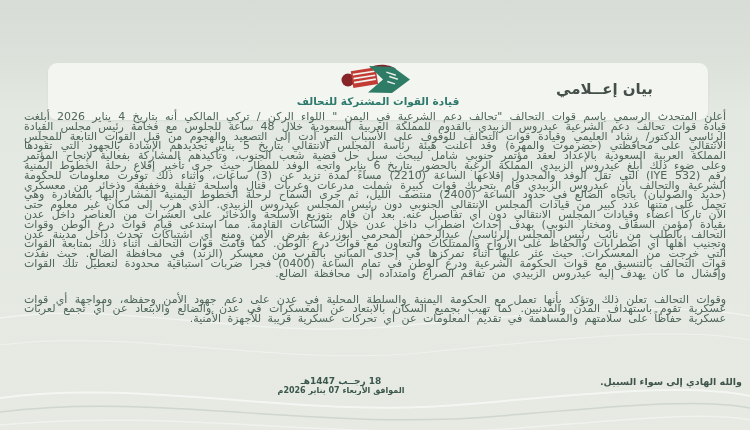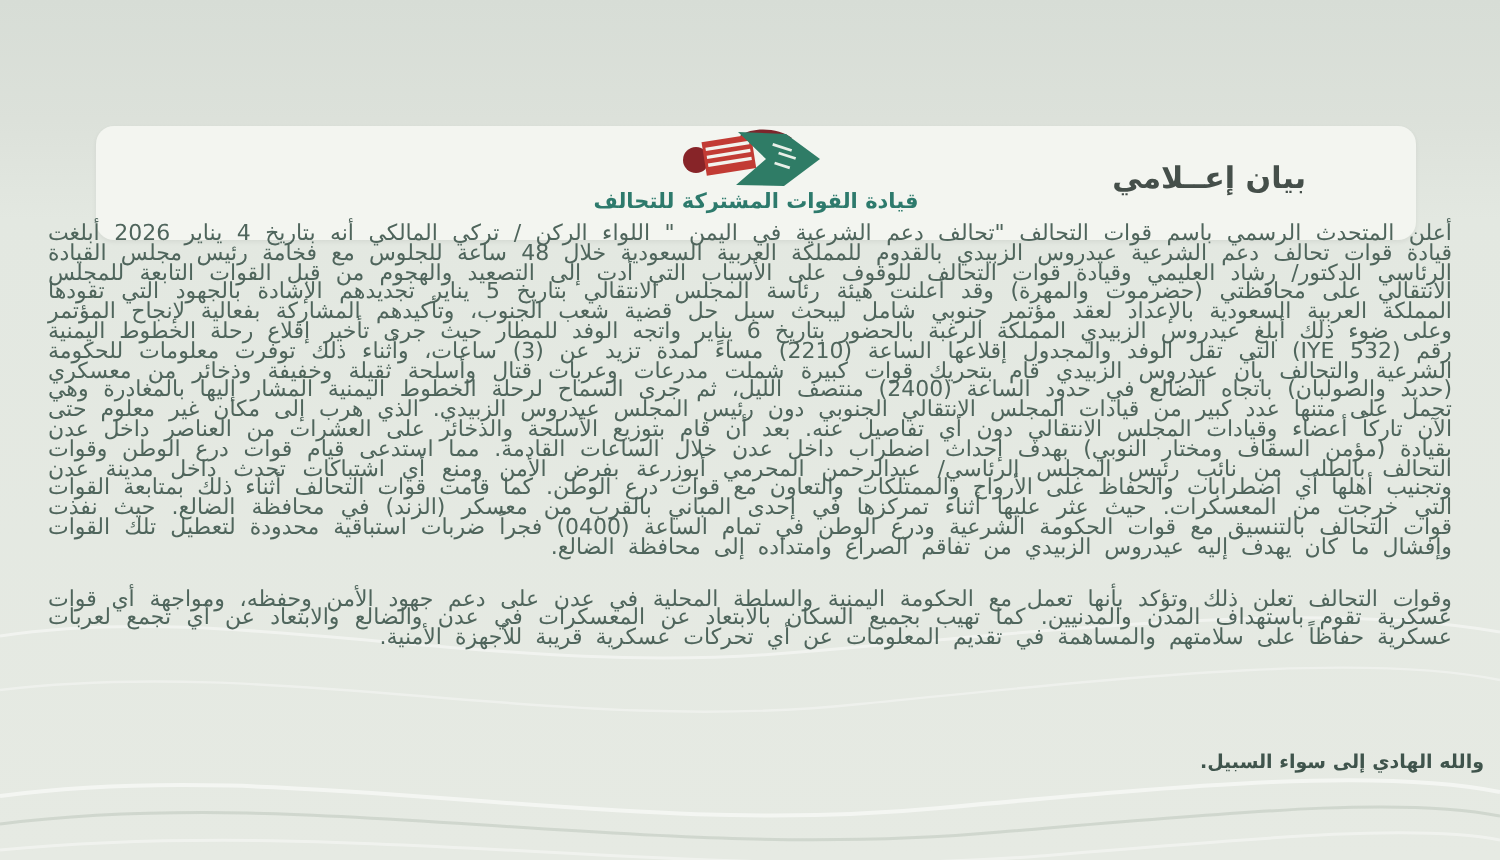--- a/index.html
+++ b/index.html
@@ -89,15 +89,17 @@
   </div>
 
   <div class="body-text">
     <p>أعلن المتحدث الرسمي باسم قوات التحالف "تحالف دعم الشرعية في اليمن " اللواء الركن / تركي المالكي أنه بتاريخ 4 يناير 2026 أبلغت قيادة قوات تحالف دعم الشرعية عيدروس الزبيدي بالقدوم للمملكة العربية السعودية خلال 48 ساعة للجلوس مع فخامة رئيس مجلس القيادة الرئاسي الدكتور/ رشاد العليمي وقيادة قوات التحالف للوقوف على الأسباب التي أدت إلى التصعيد والهجوم من قبل القوات التابعة للمجلس الانتقالي على محافظتي (حضرموت والمهرة) وقد أعلنت هيئة رئاسة المجلس الانتقالي بتاريخ 5 يناير تجديدهم الإشادة بالجهود التي تقودها المملكة العربية السعودية بالإعداد لعقد مؤتمر جنوبي شامل ليبحث سبل حل قضية شعب الجنوب، وتأكيدهم المشاركة بفعالية لإنجاح المؤتمر وعلى ضوء ذلك أبلغ عيدروس الزبيدي المملكة الرغبة بالحضور بتاريخ 6 يناير واتجه الوفد للمطار حيث جرى تأخير إقلاع رحلة الخطوط اليمنية رقم (IYE 532) التي تقل الوفد والمجدول إقلاعها الساعة (2210) مساءً لمدة تزيد عن (3) ساعات، وأثناء ذلك توفرت معلومات للحكومة الشرعية والتحالف بأن عيدروس الزبيدي قام بتحريك قوات كبيرة شملت مدرعات وعربات قتال وأسلحة ثقيلة وخفيفة وذخائر من معسكري (حديد والصولبان) باتجاه الضالع في حدود الساعة (2400) منتصف الليل، ثم جرى السماح لرحلة الخطوط اليمنية المشار إليها بالمغادرة وهي تحمل على متنها عدد كبير من قيادات المجلس الانتقالي الجنوبي دون رئيس المجلس عيدروس الزبيدي. الذي هرب إلى مكان غير معلوم حتى الآن تاركاً أعضاء وقيادات المجلس الانتقالي دون أي تفاصيل عنه. بعد أن قام بتوزيع الأسلحة والذخائر على العشرات من العناصر داخل عدن بقيادة (مؤمن السقاف ومختار النوبي) بهدف إحداث اضطراب داخل عدن خلال الساعات القادمة. مما استدعى قيام قوات درع الوطن وقوات التحالف بالطلب من نائب رئيس المجلس الرئاسي/ عبدالرحمن المحرمي أبوزرعة بفرض الأمن ومنع أي اشتباكات تحدث داخل مدينة عدن وتجنيب أهلها أي اضطرابات والحفاظ على الأرواح والممتلكات والتعاون مع قوات درع الوطن. كما قامت قوات التحالف أثناء ذلك بمتابعة القوات التي خرجت من المعسكرات. حيث عثر عليها أثناء تمركزها في إحدى المباني بالقرب من معسكر (الزند) في محافظة الضالع. حيث نفذت قوات التحالف بالتنسيق مع قوات الحكومة الشرعية ودرع الوطن في تمام الساعة (0400) فجراً ضربات استباقية محدودة لتعطيل تلك القوات وإفشال ما كان يهدف إليه عيدروس الزبيدي من تفاقم الصراع وامتداده إلى محافظة الضالع.</p>
     <p>وقوات التحالف تعلن ذلك وتؤكد بأنها تعمل مع الحكومة اليمنية والسلطة المحلية في عدن على دعم جهود الأمن وحفظه، ومواجهة أي قوات عسكرية تقوم باستهداف المدن والمدنيين. كما تهيب بجميع السكان بالابتعاد عن المعسكرات في عدن والضالع والابتعاد عن أي تجمع لعربات عسكرية حفاظاً على سلامتهم والمساهمة في تقديم المعلومات عن أي تحركات عسكرية قريبة للأجهزة الأمنية.</p>
   </div>
 
   <div class="closing-line">والله الهادي إلى سواء السبيل.</div>
 
   <div class="date-block">
+    <div class="hijri-date">18 رجــب 1447هـ</div>
+    <div class="gregorian-date">الموافق الأربعاء 07 يناير 2026م</div>
   </div>
 
 </div>
 
 </body></html>

